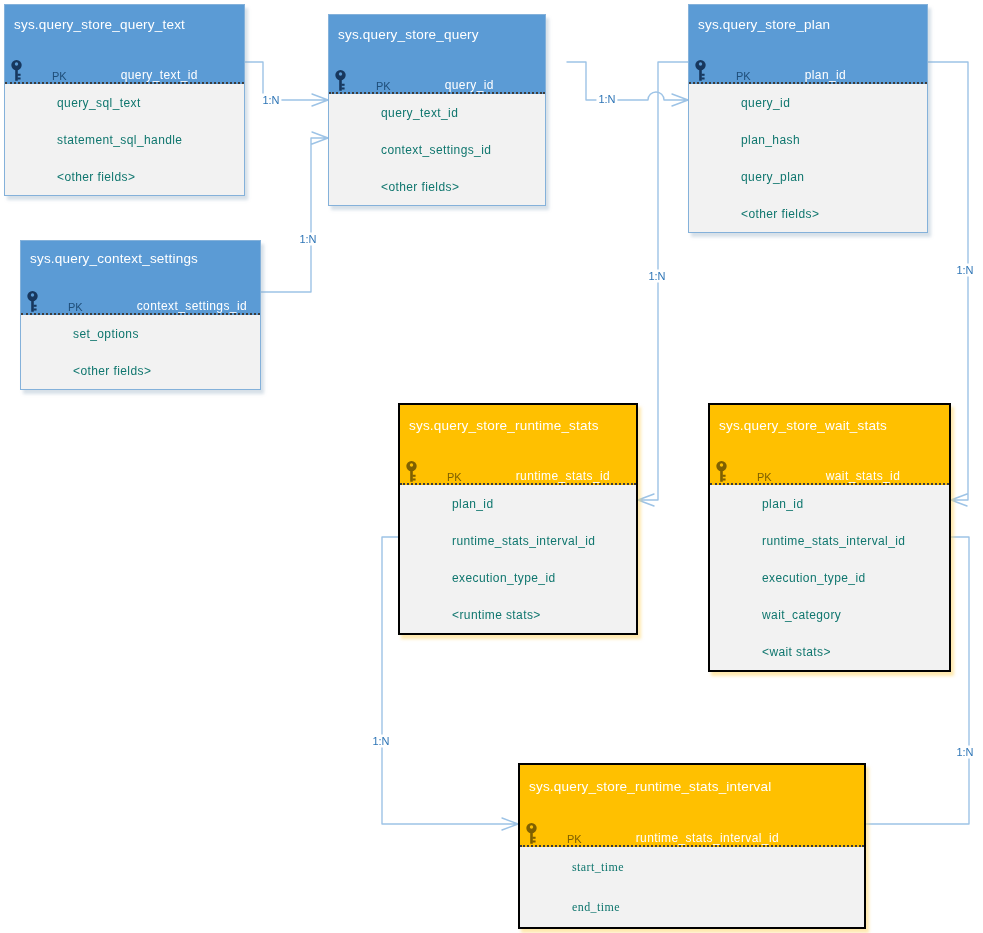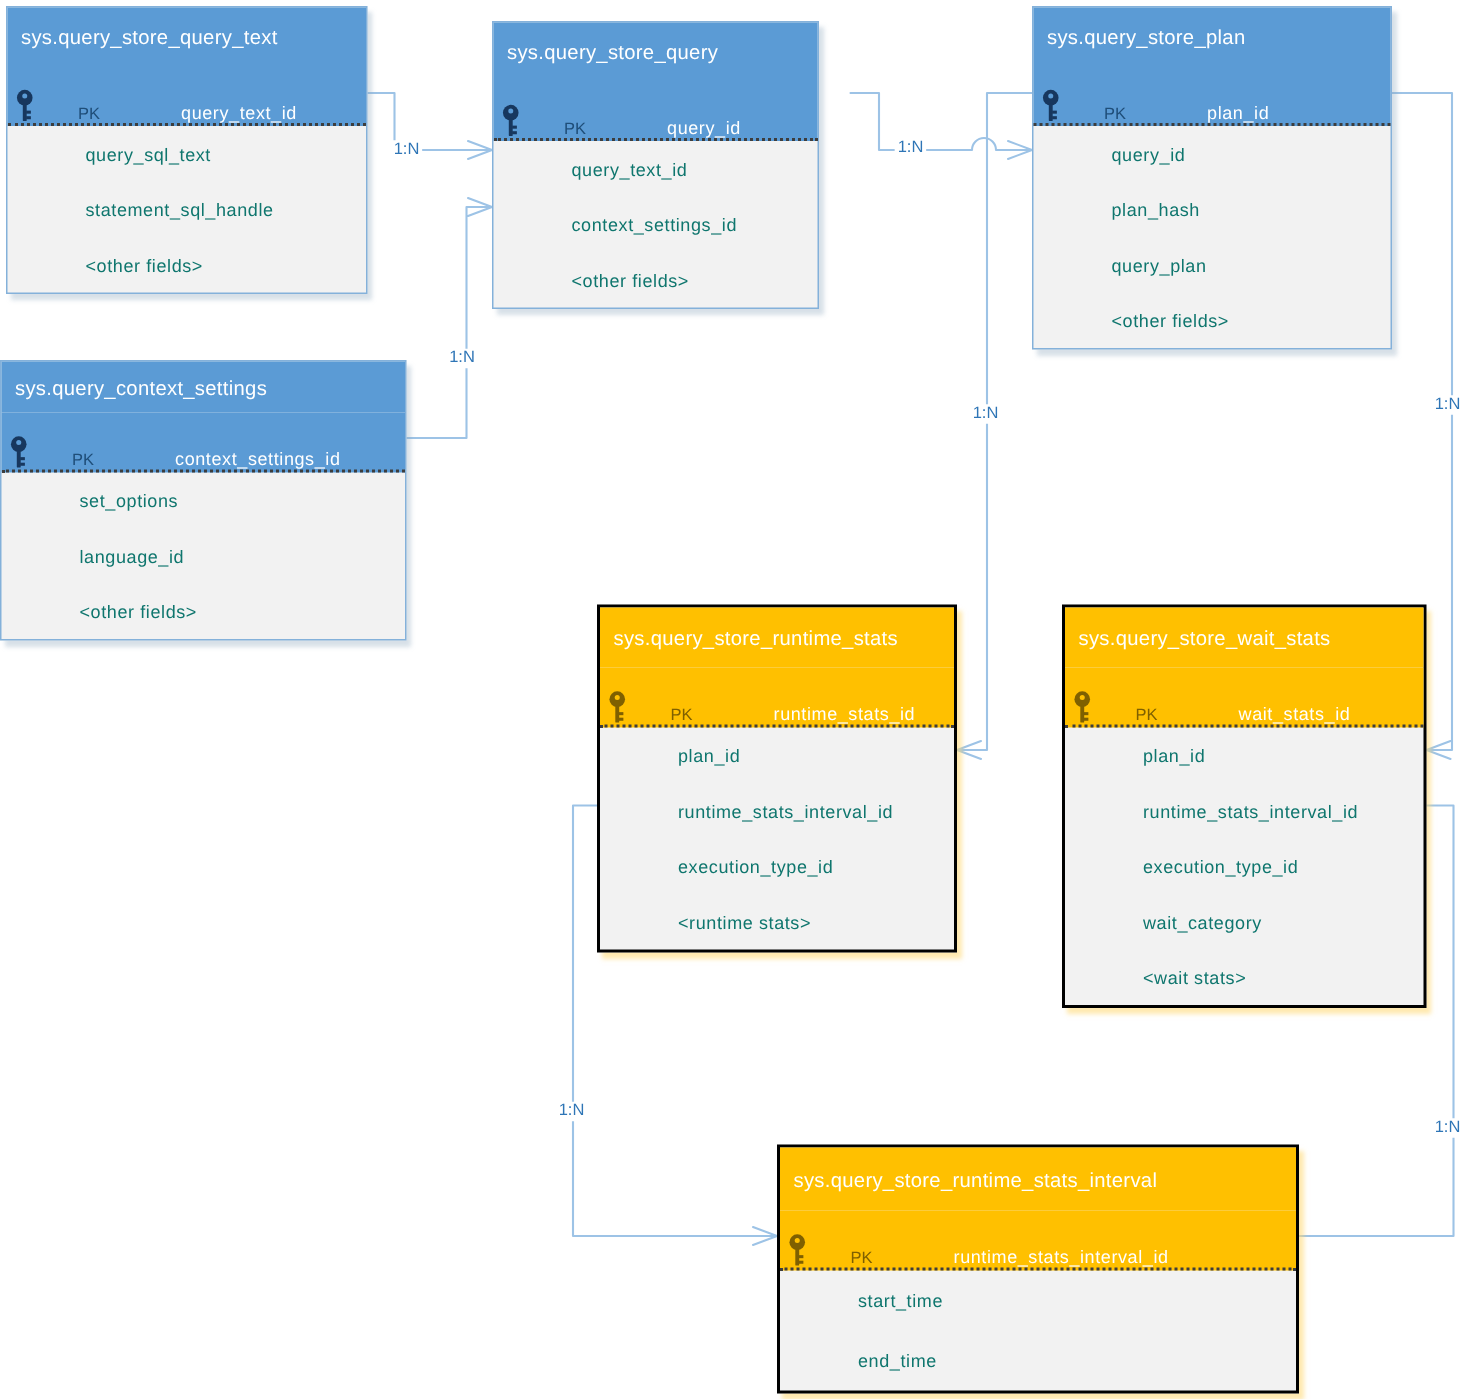--- a/index.html
+++ b/index.html
@@ -17,21 +17,21 @@
            padding-left:9px;letter-spacing:.2px;}
   .t-pk{background:var(--hdr);height:38px;display:flex;align-items:flex-end;
         border-bottom:2px dotted #3d3d3d;gap:28px;}
   .key-icon{margin-left:5px;flex:0 0 auto;}
   .key-icon .kbody{fill:var(--key);}
   .key-icon .hole{fill:var(--hdr);}
   .pk-tag{color:var(--pk-ink);font-size:11px;margin-left:1px;}
   .pk-field{color:#ffffff;font-size:12px;letter-spacing:.4px;margin-left:26px;}
   .t-field{height:37px;display:flex;align-items:center;padding-left:52px;
            color:#0f766e;font-size:12px;letter-spacing:.4px;}
-  .table.tall-rows .t-field{height:40px;}
+  .table.tall-rows .t-field{height:40px;font-family:Liberation Serif, serif;}
 
   .cn-label{position:absolute;transform:translate(-50%,-50%);background:#ffffff;
             color:#2e75b6;font-size:11px;padding:0 2px;line-height:13px;}
 </style>
 </head>
 <body>
 
 <div class="canvas">
 
   <svg class="wires">
@@ -107,35 +107,34 @@
       </svg>
       <span class="pk-tag">PK</span>
       <span class="pk-field">plan_id</span>
     </div>
     <div class="t-field">query_id</div>
     <div class="t-field">plan_hash</div>
     <div class="t-field">query_plan</div>
     <div class="t-field">&lt;other fields&gt;</div>
   </div>
 
-  <div class="table blue" style="left:0;top:240px;width:271px">
+  <div class="table blue" style="left:20px;top:240px;width:241px">
     <div class="t-title" style="height:34px">sys.query_context_settings</div>
     <div class="t-pk">
       <svg class="key-icon" width="13" height="23" viewBox="0 0 14 24">
         <circle class="kbody" cx="7" cy="6.2" r="5.6"></circle>
           <circle class="hole" cx="7" cy="5" r="1.8"></circle>
         <rect class="kbody" x="5.6" y="10.5" width="2.8" height="12.5" rx="0.6"></rect>
         <rect class="kbody" x="8" y="15.5" width="3.4" height="2.2"></rect>
           <rect class="kbody" x="8" y="19.5" width="3.4" height="2.2"></rect>
       </svg>
       <span class="pk-tag">PK</span>
       <span class="pk-field">context_settings_id</span>
     </div>
     <div class="t-field">set_options</div>
-    <div class="t-field">language_id</div>
     <div class="t-field">&lt;other fields&gt;</div>
   </div>
 
   <div class="table orange" style="left:398px;top:403px;width:240px">
     <div class="t-title" style="height:40px">sys.query_store_runtime_stats</div>
     <div class="t-pk">
       <svg class="key-icon" width="13" height="23" viewBox="0 0 14 24">
         <circle class="kbody" cx="7" cy="6.2" r="5.6"></circle>
           <circle class="hole" cx="7" cy="5" r="1.8"></circle>
         <rect class="kbody" x="5.6" y="10.5" width="2.8" height="12.5" rx="0.6"></rect>

